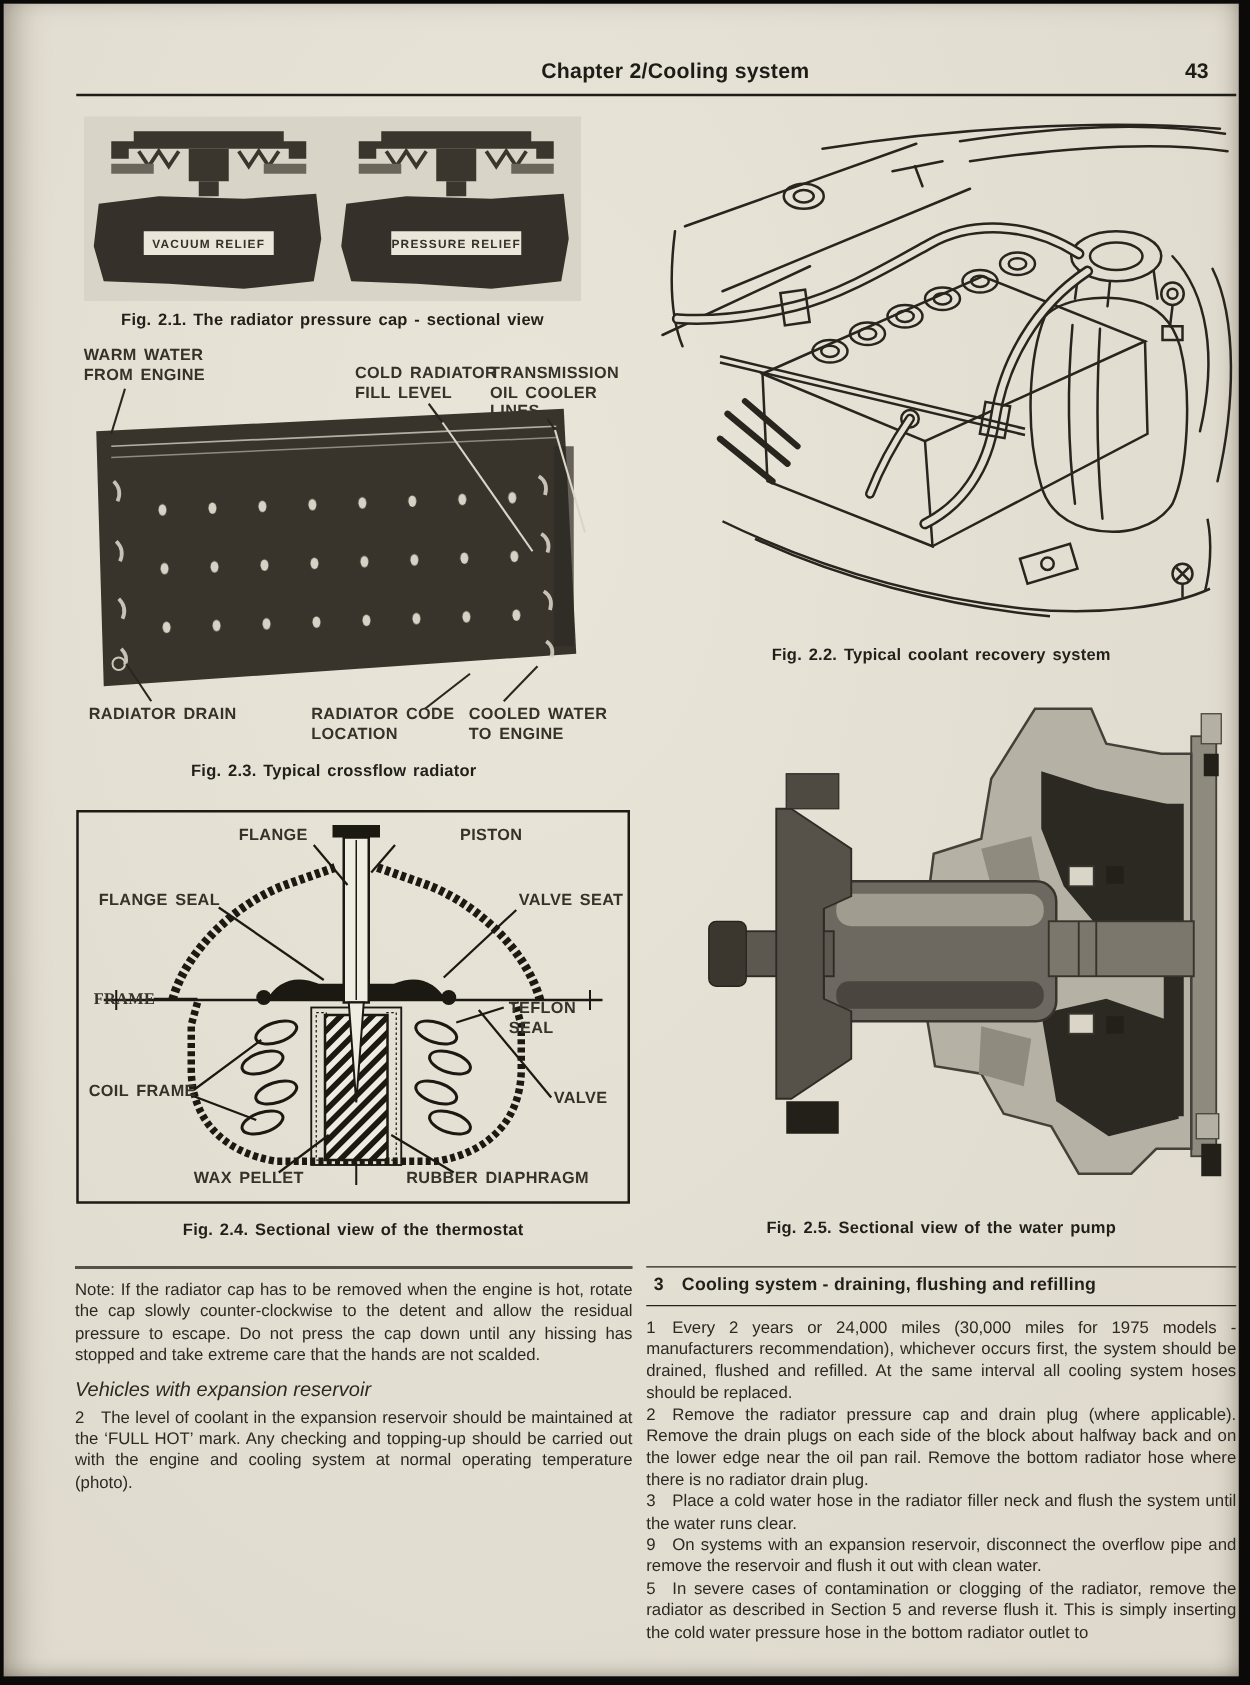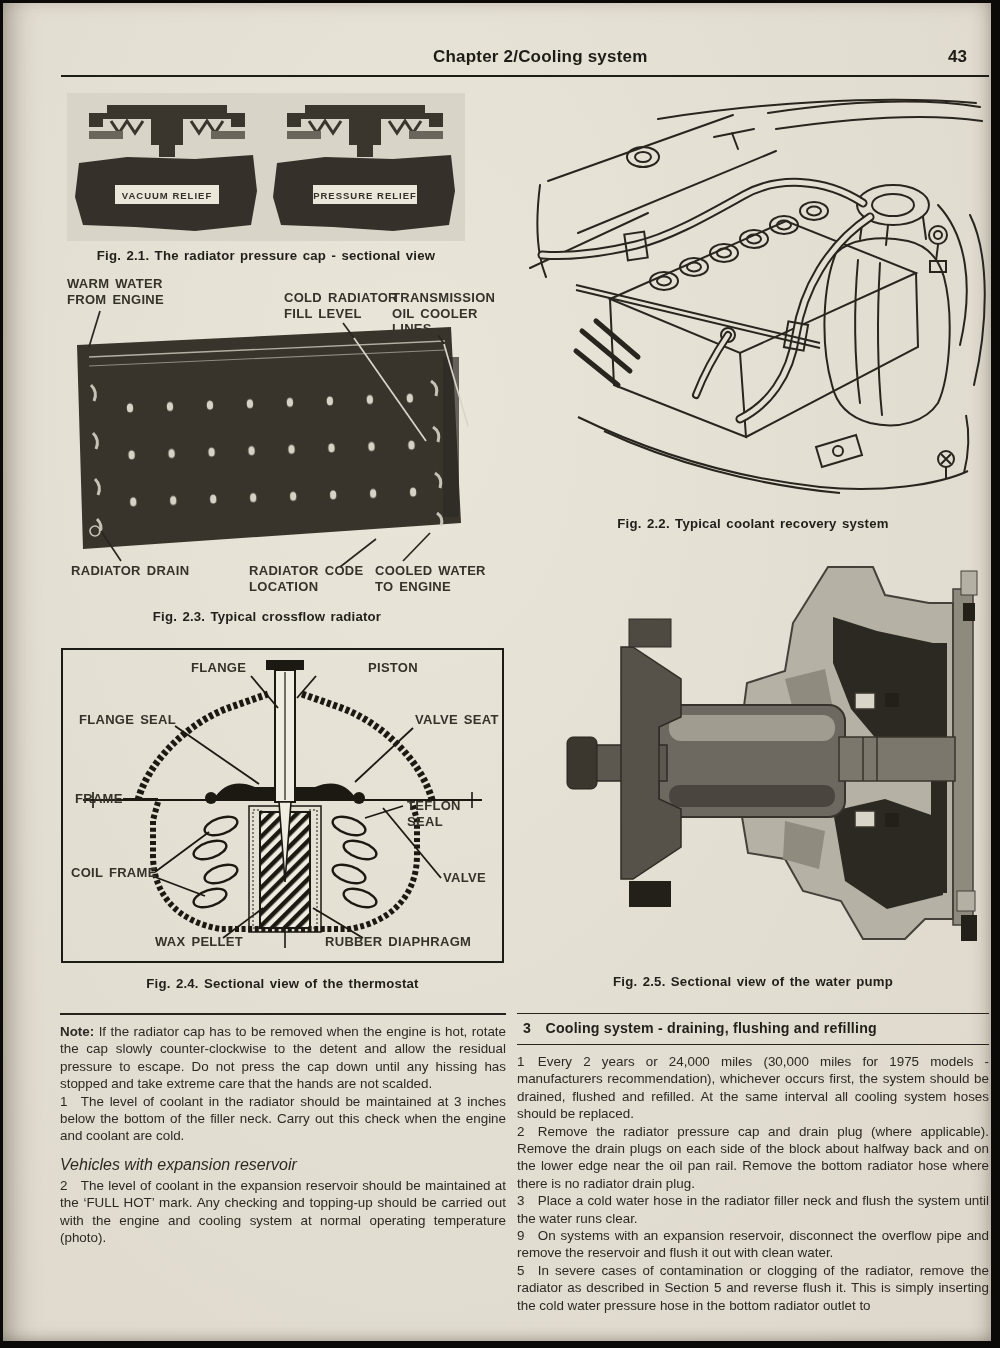--- a/index.html
+++ b/index.html
@@ -17,21 +17,21 @@
   .hdr-title{position:absolute;left:430px;top:44px;font-size:17px;font-weight:bold;letter-spacing:.2px;color:#1e1c17;}
   .hdr-num{position:absolute;left:945px;top:44px;font-size:17px;font-weight:bold;color:#1e1c17;}
   .hdr-rule{position:absolute;left:58px;top:72px;width:928px;border-top:2.2px solid #1f1d18;}
   .cap{position:absolute;font-weight:bold;font-size:13.2px;color:#211f1a;text-align:center;letter-spacing:.2px;word-spacing:1.5px;}
   .lbl{position:absolute;font-weight:bold;font-size:13px;color:#35322a;line-height:15.5px;letter-spacing:.3px;word-spacing:2px;}
   .figbox{position:absolute;border:2.5px solid #1d1b16;}
   .scol{position:absolute;top:1010px;}
   .rule{border-top:1.8px solid #26231c;height:0;}
   .shead{font-weight:bold;font-size:14.2px;padding:6px 2px 8px 6px;letter-spacing:.2px;color:#211f1a;}
   .btxt{font-size:13.4px;line-height:17.4px;text-align:justify;color:#2c2923;margin:0;}
-  .note-lbl{font-weight:bold;}
+  .note-lbl{font-weight:normal;}
   .subhead{font-style:italic;font-size:16px;margin:11px 0 3px 0;color:#2c2923;}
   .mt8{margin-top:8px;}
   svg{display:block;}
 </style>
 </head>
 <body>
 
 <div class="page">
 
   <div class="hdr-title">Chapter 2/Cooling system</div>
@@ -177,21 +177,21 @@
         <path d="M92,222 L146,182 M92,227 L142,246"></path>
         <path d="M378,228 L320,158"></path>
         <path d="M160,288 L200,258"></path>
         <path d="M300,288 L250,258"></path>
       </g>
     </svg>
     <div class="lbl" style="left:128px;top:10px;">FLANGE</div>
     <div class="lbl" style="left:257px;top:10px;padding-left:48px;">PISTON</div>
     <div class="lbl" style="left:16px;top:62px;">FLANGE SEAL</div>
     <div class="lbl" style="left:352px;top:62px;">VALVE SEAT</div>
-    <div class="lbl" style="left:12px;top:141px;">FRAME</div>
+    <div class="lbl" style="left:12px;top:141px;font-family:Liberation Serif, serif;">FRAME</div>
     <div class="lbl" style="left:344px;top:148px;">TEFLON SEAL</div>
     <div class="lbl" style="left:8px;top:215px;">COIL FRAME</div>
     <div class="lbl" style="left:380px;top:220px;">VALVE</div>
     <div class="lbl" style="left:92px;top:284px;">WAX PELLET</div>
     <div class="lbl" style="left:262px;top:284px;">RUBBER DIAPHRAGM</div>
   </div>
   <div class="cap" style="left:58px;top:973px;width:443px;">Fig. 2.4. Sectional view of the thermostat</div>
 
   <div style="position:absolute;left:515px;top:82px;width:470px;height:425px;">
     <svg width="470" height="425" viewBox="0 0 470 425">
@@ -309,21 +309,20 @@
       <rect x="96" y="60" width="42" height="28" fill="#4e4a42" stroke="#2f2c26"></rect>
       <rect x="96" y="322" width="42" height="26" fill="#23201a"></rect>
     </svg>
   </div>
   <div class="cap" style="left:515px;top:971px;width:470px;">Fig. 2.5. Sectional view of the water pump</div>
 
   <div class="scol" style="left:57px;width:446px;">
     <div class="rule"></div>
     <div class="rule"></div>
     <p class="btxt mt8"><span class="note-lbl">Note:</span><span> If the radiator cap has to be removed when the engine is hot, rotate the cap slowly counter-clockwise to the detent and allow the residual pressure to escape. Do not press the cap down until any hissing has stopped and take extreme care that the hands are not scalded.</span></p>
-    <p class="btxt">1  The level of coolant in the radiator should be maintained at 3 inches below the bottom of the filler neck. Carry out this check when the engine and coolant are cold.</p>
     <div class="subhead">Vehicles with expansion reservoir</div>
     <p class="btxt">2  The level of coolant in the expansion reservoir should be maintained at the ‘FULL HOT’ mark. Any checking and topping-up should be carried out with the engine and cooling system at normal operating temperature (photo).</p>
   </div>
 
   <div class="scol" style="left:514px;width:472px;">
     <div class="rule"></div>
     <div class="shead">3 Cooling system - draining, flushing and refilling</div>
     <div class="rule"></div>
     <p class="btxt mt8">1  Every 2 years or 24,000 miles (30,000 miles for 1975 models - manufacturers recommendation), whichever occurs first, the system should be drained, flushed and refilled. At the same interval all cooling system hoses should be replaced.</p>
     <p class="btxt">2  Remove the radiator pressure cap and drain plug (where applicable). Remove the drain plugs on each side of the block about halfway back and on the lower edge near the oil pan rail. Remove the bottom radiator hose where there is no radiator drain plug.</p>

